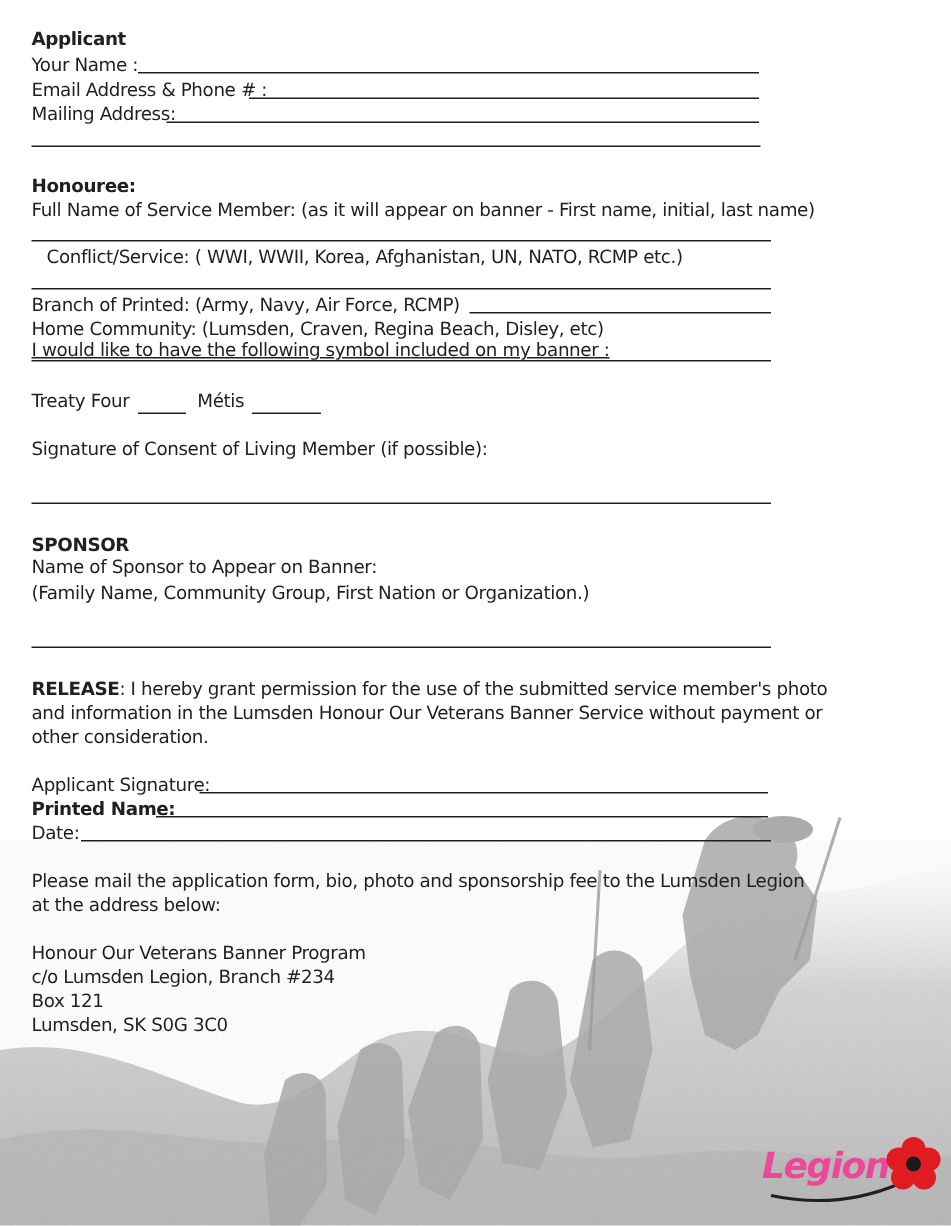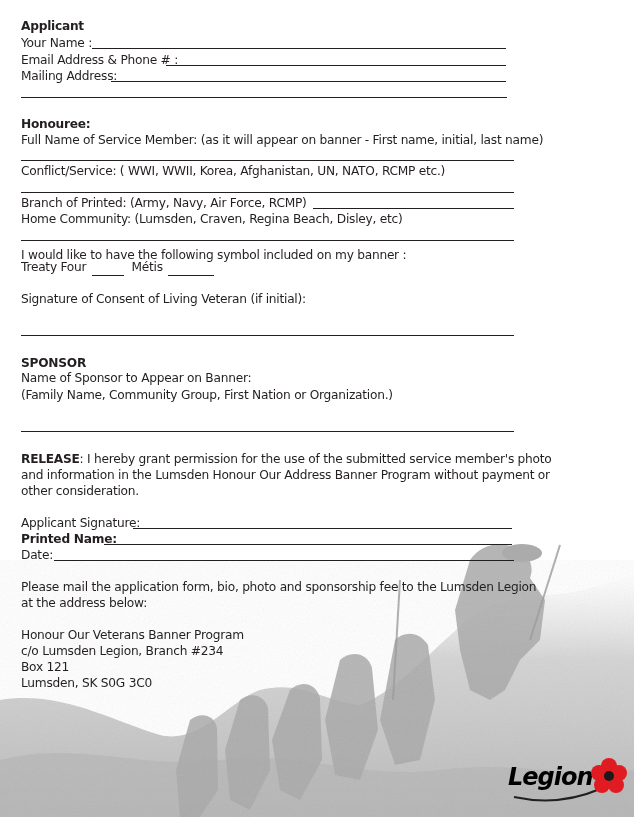--- a/index.html
+++ b/index.html
@@ -66,49 +66,49 @@
   <div class="rule" style="left:145px; top:65px; width:340px;"></div>
 
   <div class="line" style="top:68px;">Mailing Address:</div>
   <div class="rule" style="left:90px; top:81px; width:395px;"></div>
   <div class="rule" style="left:0; top:97px; width:486px;"></div>
 
   <div class="line bold" style="top:116px;">Honouree:</div>
   <div class="line" style="top:132px;">Full Name of Service Member: (as it will appear on banner - First name, initial, last name)</div>
   <div class="rule" style="left:0; top:160px; width:493px;"></div>
 
-  <div class="line" style="top:163px;">Conflict/Service: ( WWI, WWII, Korea, Afghanistan, UN, NATO, RCMP etc.)</div>
+  <div class="line" style="top:163px;margin-left:10px;">Conflict/Service: ( WWI, WWII, Korea, Afghanistan, UN, NATO, RCMP etc.)</div>
   <div class="rule" style="left:0; top:192px; width:493px;"></div>
 
   <div class="line" style="top:195px;">Branch of Printed: (Army, Navy, Air Force, RCMP)</div>
   <div class="rule" style="left:292px; top:208px; width:201px;"></div>
 
   <div class="line" style="top:211px;">Home Community: (Lumsden, Craven, Regina Beach, Disley, etc)</div>
   <div class="rule" style="left:0; top:240px; width:493px;"></div>
 
-  <div class="line" style="top:247px;">I would like to have the following symbol included on my banner :</div>
+  <div class="line" style="top:225px;text-decoration:underline;">I would like to have the following symbol included on my banner :</div>
   <div class="line" style="top:259px;">
     <span>Treaty Four</span>
     <span class="field" style="width:32px; border-bottom:1px solid #231f20; margin:0 4px 0 2px;">&nbsp;</span>
     <span>Métis</span>
     <span class="field" style="width:46px; border-bottom:1px solid #231f20; margin-left:2px;">&nbsp;</span>
   </div>
 
-  <div class="line" style="top:291px;">Signature of Consent of Living Veteran (if initial):</div>
+  <div class="line" style="top:291px;">Signature of Consent of Living Member (if possible):</div>
   <div class="rule" style="left:0; top:335px; width:493px;"></div>
 
   <div class="line bold" style="top:355px;">SPONSOR</div>
   <div class="line" style="top:370px;">Name of Sponsor to Appear on Banner:</div>
   <div class="line" style="top:387px;">(Family Name, Community Group, First Nation or Organization.)</div>
   <div class="rule" style="left:0; top:431px; width:493px;"></div>
 
   <div class="line" style="top:451px;text-align:right;">
     <span class="bold">RELEASE</span><span>: I hereby grant permission for the use of the submitted service member's photo</span>
   </div>
-  <div class="line" style="top:467px;">and information in the Lumsden Honour Our Address Banner Program without payment or</div>
+  <div class="line" style="top:467px;">and information in the Lumsden Honour Our Veterans Banner Service without payment or</div>
   <div class="line" style="top:483px;">other consideration.</div>
 
   <div class="line" style="top:515px;">Applicant Signature:</div>
   <div class="rule" style="left:112px; top:528px; width:379px;"></div>
 
   <div class="line" style="top:531px;font-weight:bold;">Printed Name:</div>
   <div class="rule" style="left:83px; top:544px; width:408px;"></div>
 
   <div class="line" style="top:547px;">Date:</div>
   <div class="rule" style="left:33px; top:560px; width:460px;"></div>
@@ -116,21 +116,21 @@
   <div class="line" style="top:579px;">Please mail the application form, bio, photo and sponsorship fee to the Lumsden Legion</div>
   <div class="line" style="top:595px;text-align:right;">at the address below:</div>
 
   <div class="line" style="top:627px;">Honour Our Veterans Banner Program</div>
   <div class="line" style="top:643px;">c/o Lumsden Legion, Branch #234</div>
   <div class="line" style="top:659px;">Box 121</div>
   <div class="line" style="top:675px;">Lumsden, SK S0G 3C0</div>
 </div>
 
 <div class="logo">
-  <span style="position:absolute; left:0; top:6px; font-family:'DejaVu Sans', sans-serif; font-weight:bold; font-style:italic; font-size:24px; letter-spacing:-1px; color:#000000;">Legion</span>
+  <span style="position:absolute; left:0; top:6px; font-family:'DejaVu Sans', sans-serif; font-weight:bold; font-style:italic; font-size:24px; letter-spacing:-1px; color:#ec4899;">Legion</span>
   <svg style="position:absolute; left:4px; top:30px;" width="90" height="16" viewBox="0 0 90 16">
     <path d="M2,10 C30,16 60,14 88,2" stroke="#231f20" stroke-width="2" fill="none"></path>
   </svg>
   <svg style="position:absolute; left:82px; top:0px;" width="38" height="38" viewBox="0 0 38 38">
     <g fill="#e11b22">
       <circle cx="19" cy="9" r="8"></circle>
       <circle cx="29" cy="16" r="8"></circle>
       <circle cx="26" cy="28" r="8"></circle>
       <circle cx="12" cy="28" r="8"></circle>
       <circle cx="9" cy="16" r="8"></circle>

